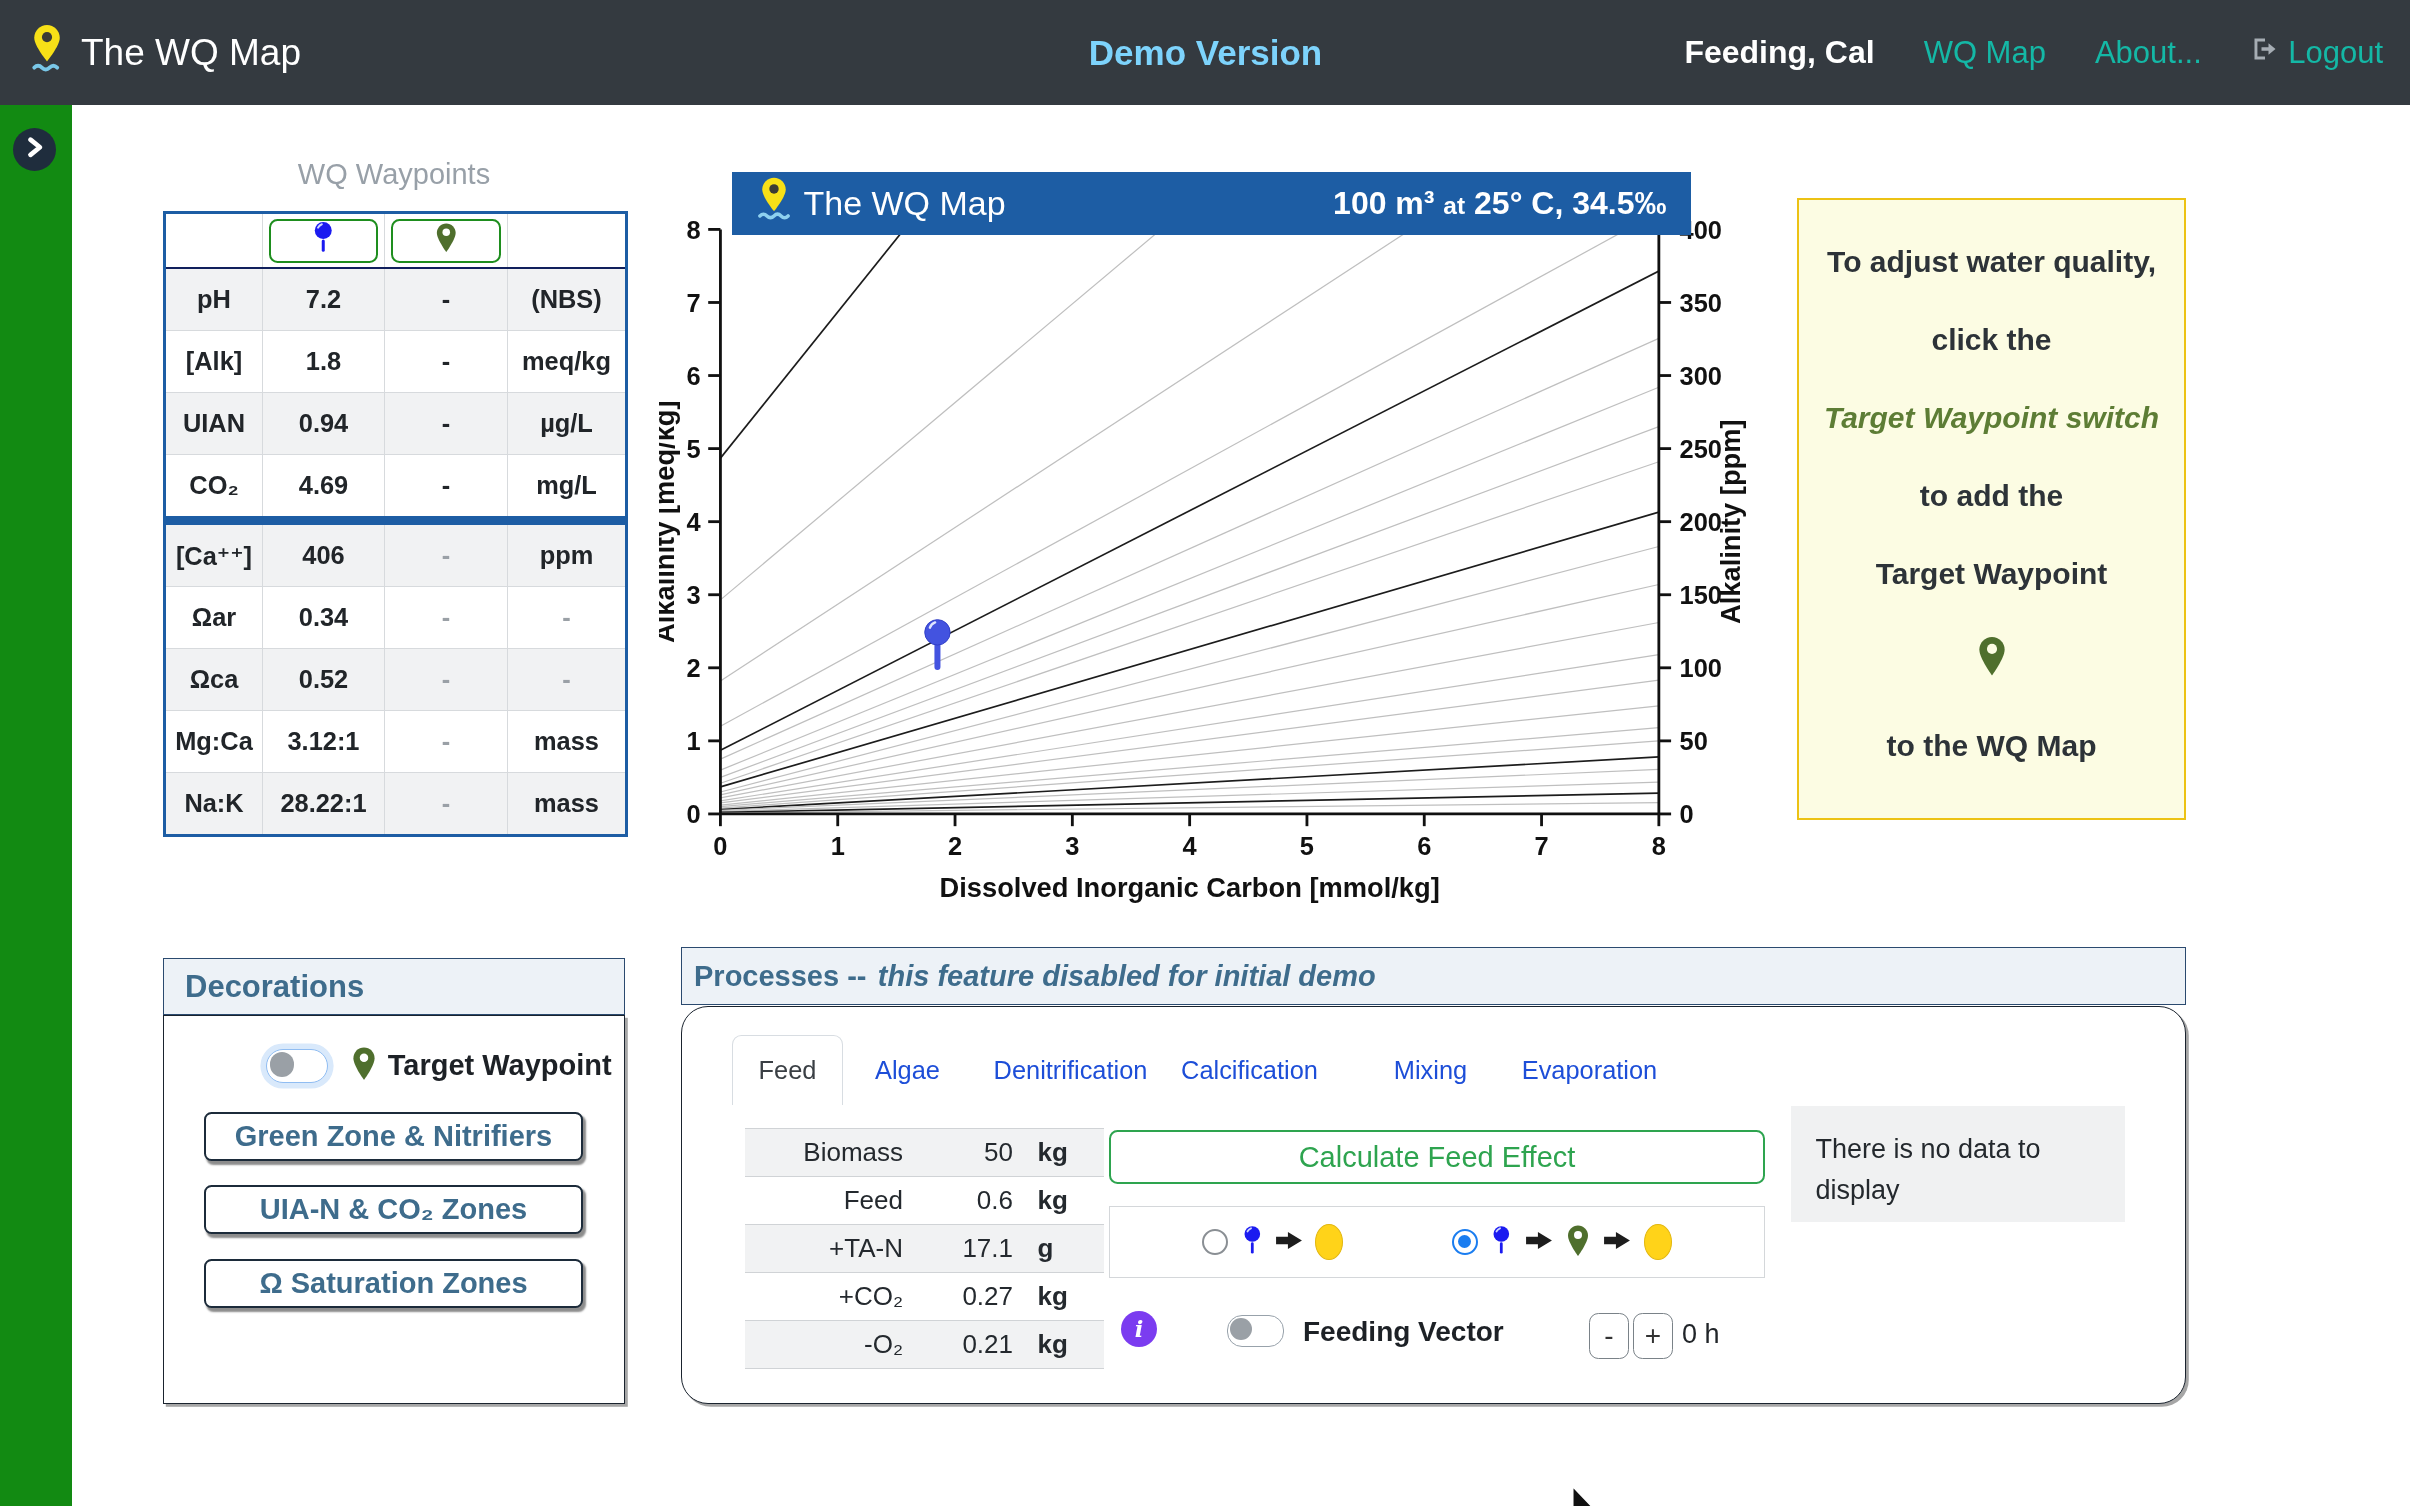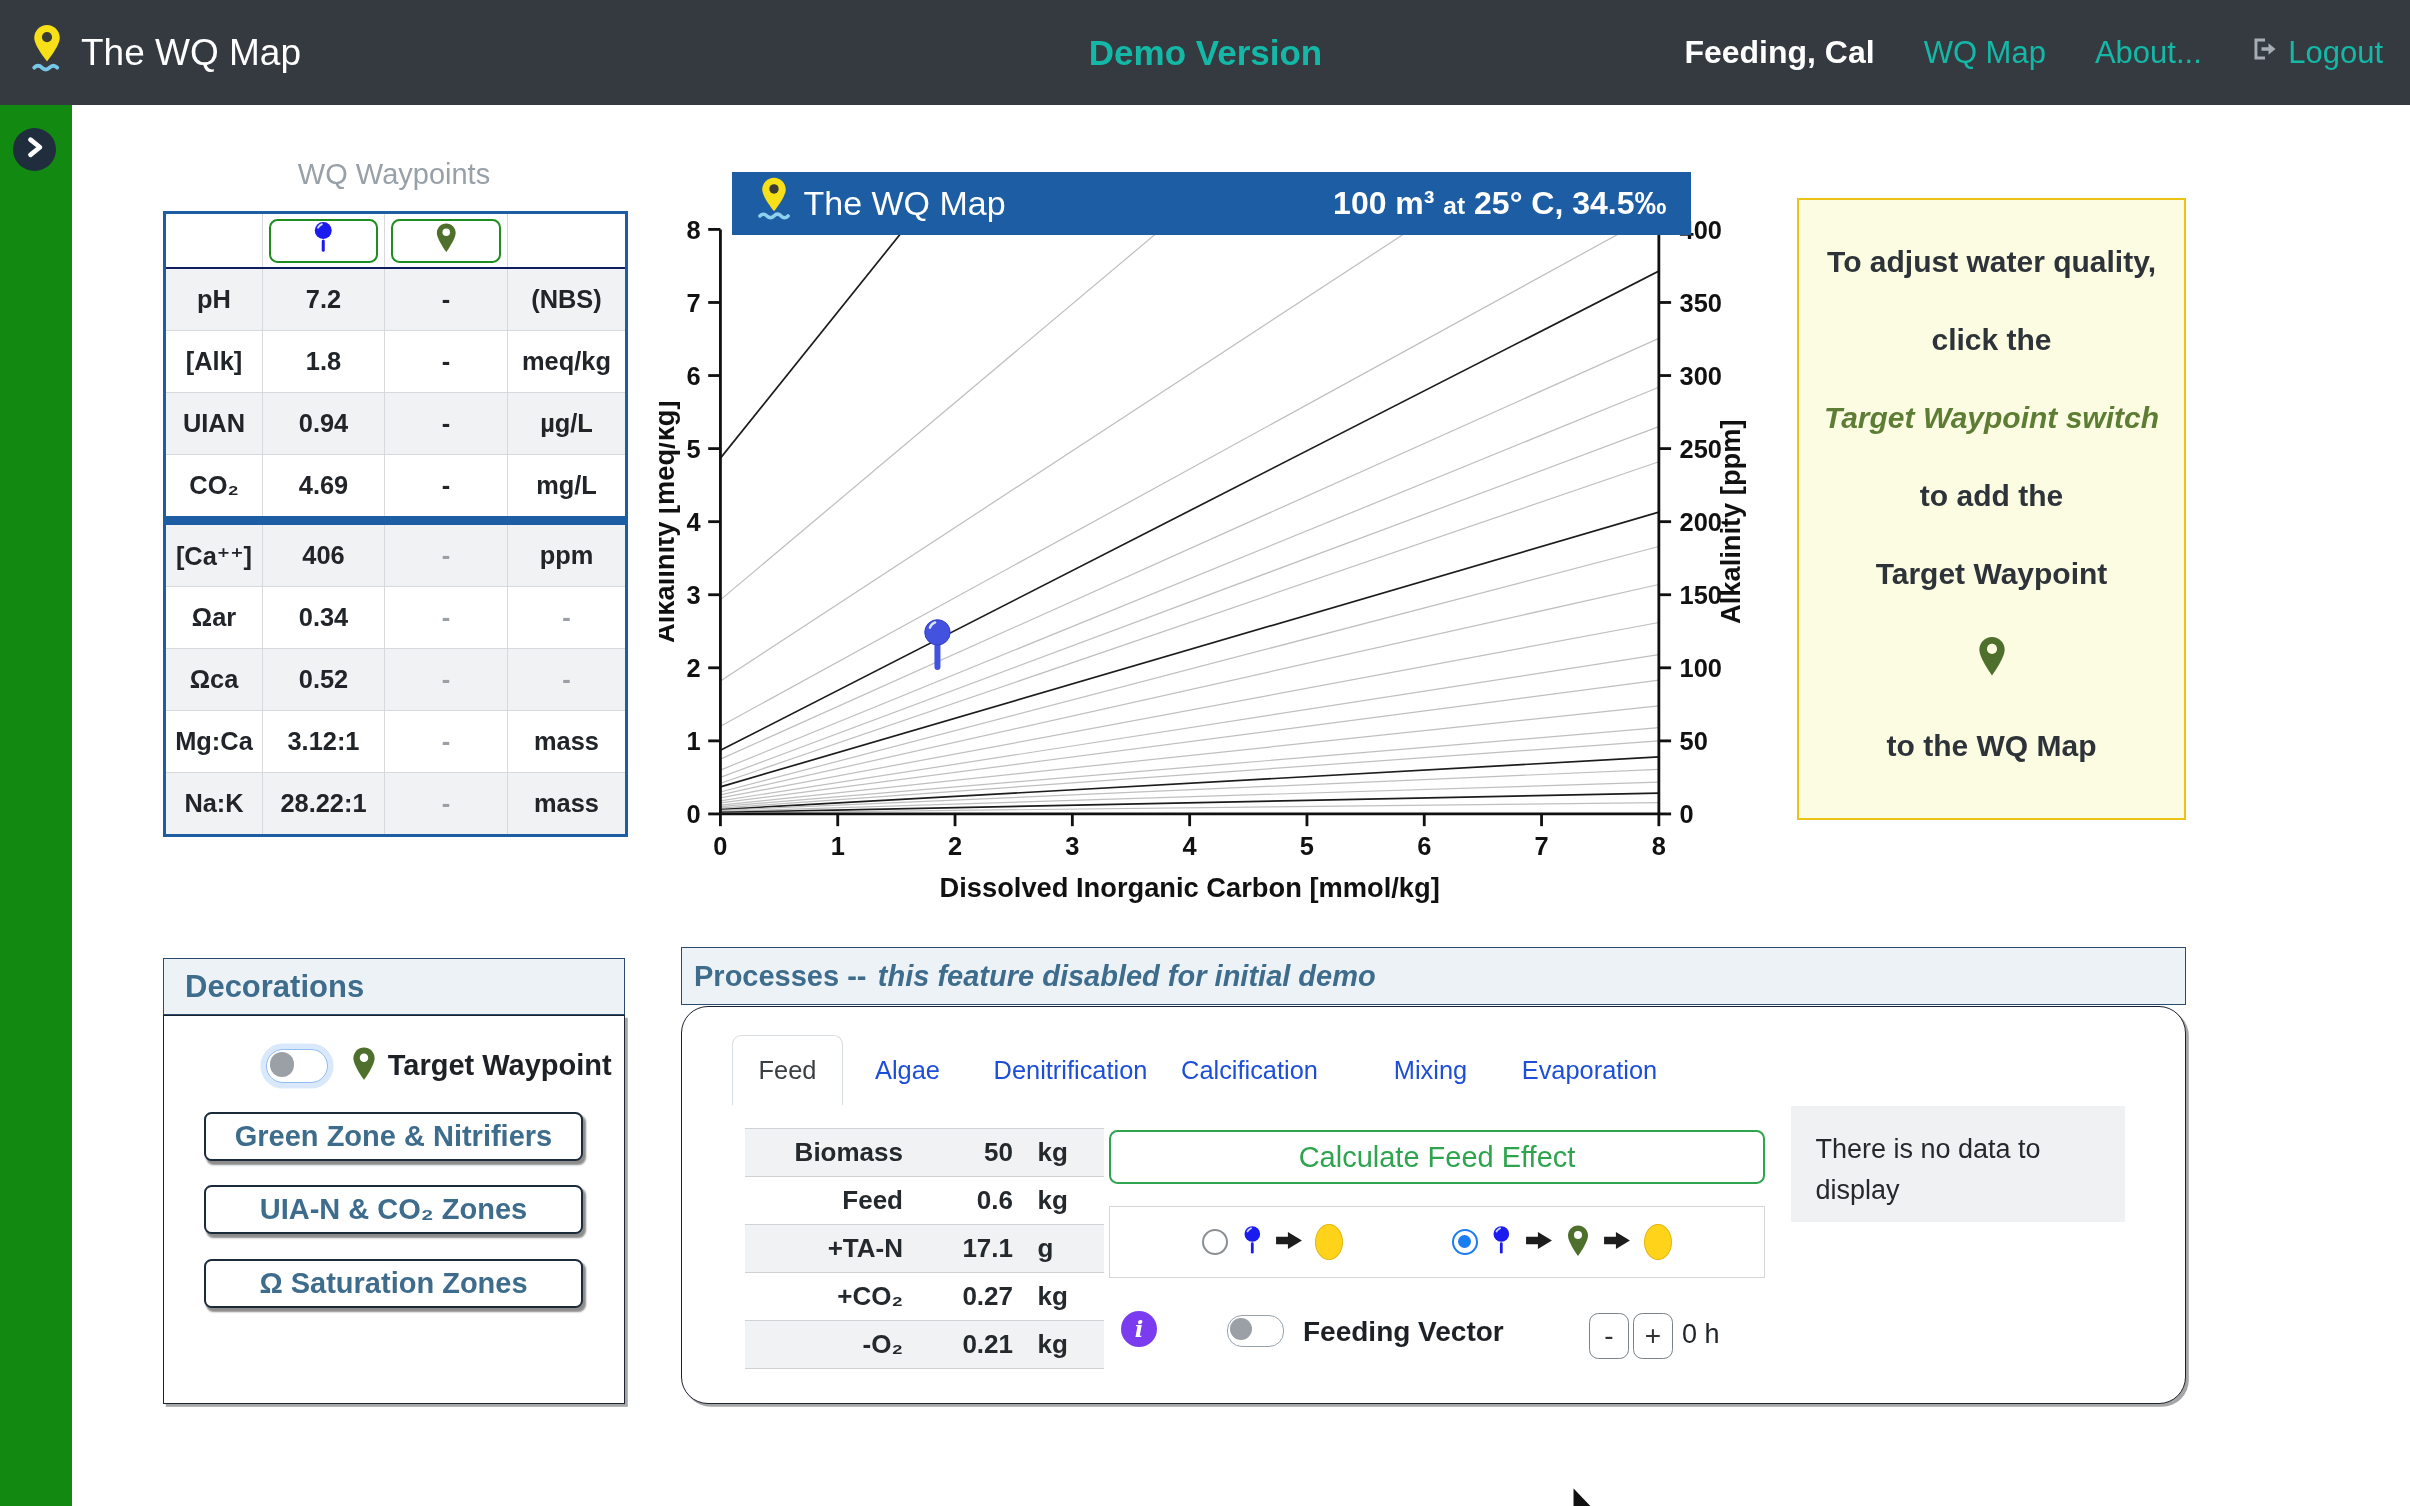--- a/index.html
+++ b/index.html
@@ -2,21 +2,21 @@
 <html style="font-size:15px"><head>
 <meta charset="utf-8">
 <style>
   html,body{margin:0;padding:0;background:#fff;}
   #app{position:relative;width:2411px;height:1507px;overflow:hidden;background:#fff;
        font-family:"Liberation Sans","DejaVu Sans",sans-serif;color:#212529;}
   
   .navbar{position:absolute;left:0;top:0;width:2411px;height:105px;background:#343a40;
           display:flex;align-items:center;justify-content:space-between;box-sizing:border-box;padding:0 28px;}
   .brand{display:flex;align-items:center;gap:15px;color:#fff;font-size:37px;font-weight:500;cursor:pointer;}
-  .demo{position:absolute;left:50%;transform:translateX(-50%);color:#14b8a6;font-size:35px;font-weight:700;}
+  .demo{position:absolute;left:50%;transform:translateX(-50%);color:#7dd3fc;font-size:35px;font-weight:700;}
   .navright{display:flex;align-items:center;gap:49px;}
   .welcome{color:#fff;font-size:32px;font-weight:600;}
   .navlink{color:#14b8a6;font-size:31px;text-decoration:none;display:flex;align-items:center;gap:9.4px;cursor:pointer;}
   
   .sidebar{position:absolute;left:0;top:105px;width:72px;height:1402px;background:#128a12;}
   .expandbtn{position:absolute;left:13px;top:22.6px;width:43px;height:43px;border-radius:50%;
              background:#1f2d3d;display:flex;align-items:center;justify-content:center;cursor:pointer;}
   
   .wq-title{position:absolute;left:163px;top:158px;width:462px;text-align:center;
             color:#98a0a8;font-size:29px;font-weight:400;}
@@ -64,21 +64,21 @@
   #proc-head .sub{font-style:italic;font-weight:700;}
   #proc-body{left:681px;top:1006px;width:1505px;height:398px;border-radius:27px;}
   
   .tabs{position:absolute;left:0;top:28px;height:70px;display:flex;align-items:center;}
   .tab-active{box-sizing:border-box;margin-left:50px;width:111px;height:70px;border:1.9px solid #d8dde2;
               border-bottom:none;border-radius:9.4px 9.4px 0 0;background:#fff;color:#3a3f44;
               font-size:25.4px;display:flex;align-items:center;justify-content:center;cursor:pointer;}
   .tab-link{color:#1d4ed8;font-size:25.4px;font-weight:500;cursor:pointer;text-align:center;}
   
   .feedtable{position:absolute;left:63px;top:121px;border-collapse:collapse;}
-  .feedtable td{height:47px;font-size:26px;font-weight:700;color:#24292e;border-bottom:0.9px solid #d0d3d6;padding:0;}
+  .feedtable td{height:47px;font-size:26px;font-weight:400;color:#24292e;border-bottom:0.9px solid #d0d3d6;padding:0;}
   .feedtable tr:first-child td{border-top:0.9px solid #d0d3d6;}
   .feedtable tr.stripe td{background:#f1f2f3;}
   .feedtable .fl{width:158px;text-align:right;padding-right:21px;}
   .feedtable .fv{width:89px;text-align:right;padding-right:17px;}
   .feedtable .fu{width:66px;text-align:left;padding-left:7.5px;font-weight:600;}
   .calc-btn{position:absolute;left:427px;top:123px;width:656px;height:54px;background:#fff;
             border:2.8px solid #2ea44f;border-radius:8.5px;color:#2ea44f;font-size:29px;
             display:flex;align-items:center;justify-content:center;cursor:pointer;box-sizing:border-box;font-family:inherit;}
   .radio-box{position:absolute;left:427px;top:199px;width:656px;height:72px;box-sizing:border-box;
              border:1.9px solid #d4d7da;display:flex;align-items:center;justify-content:space-around;padding:0 38px;}

